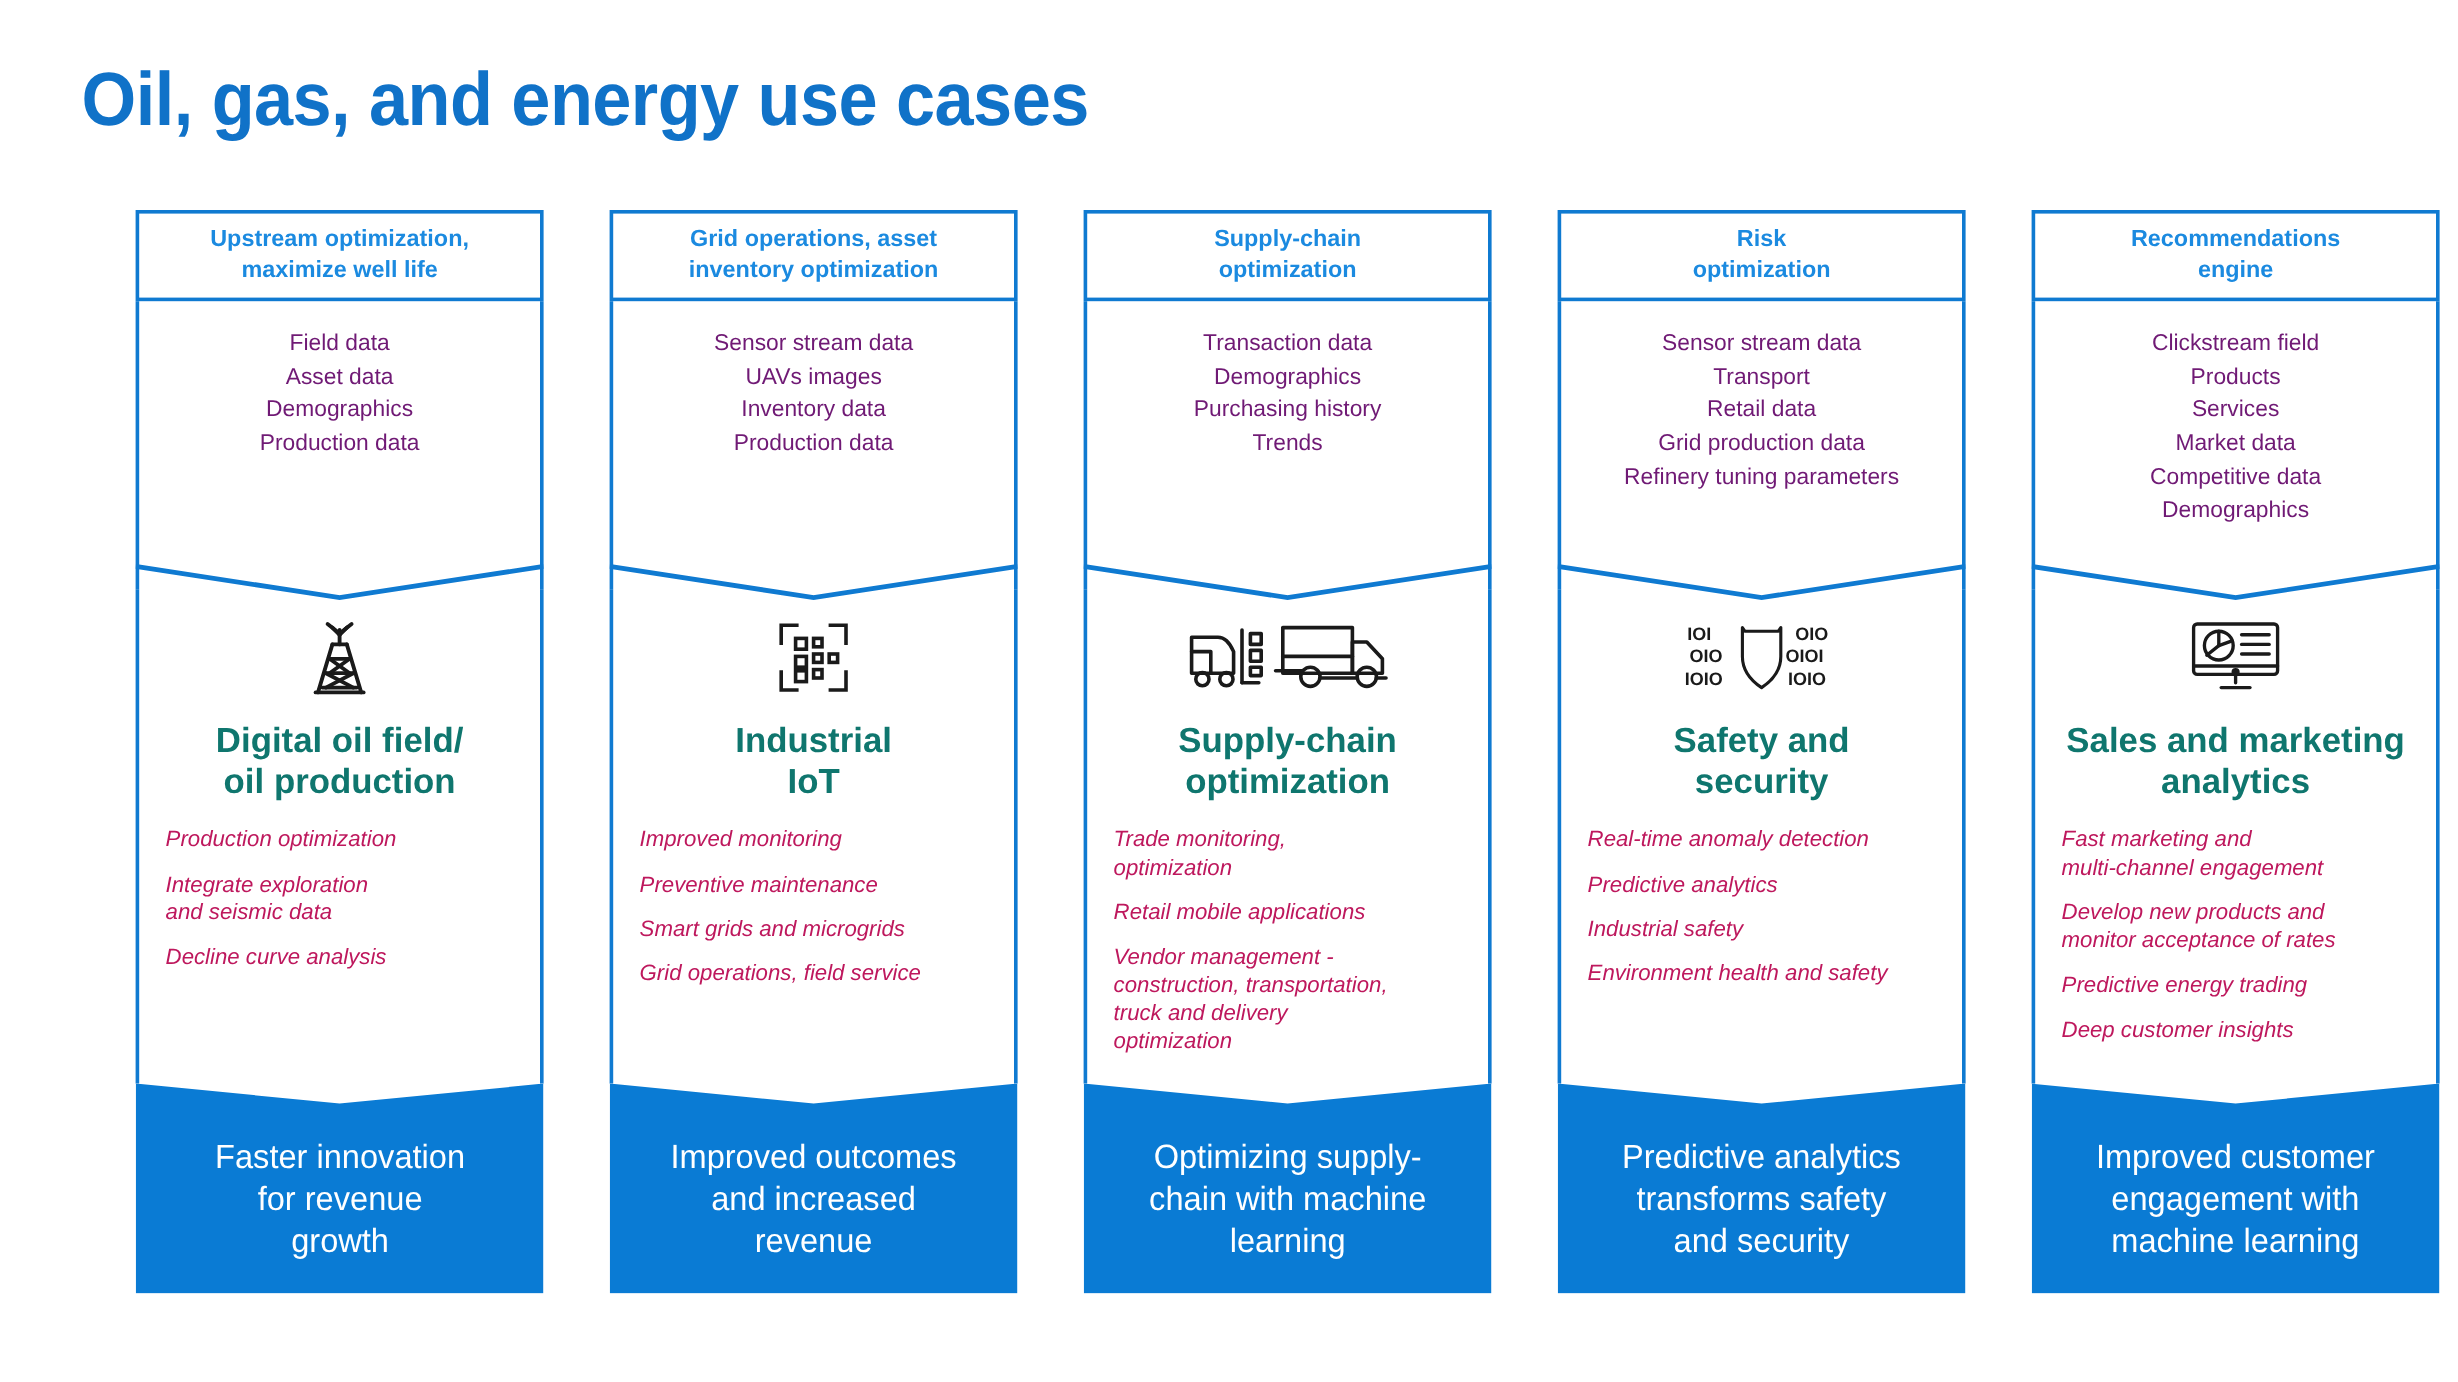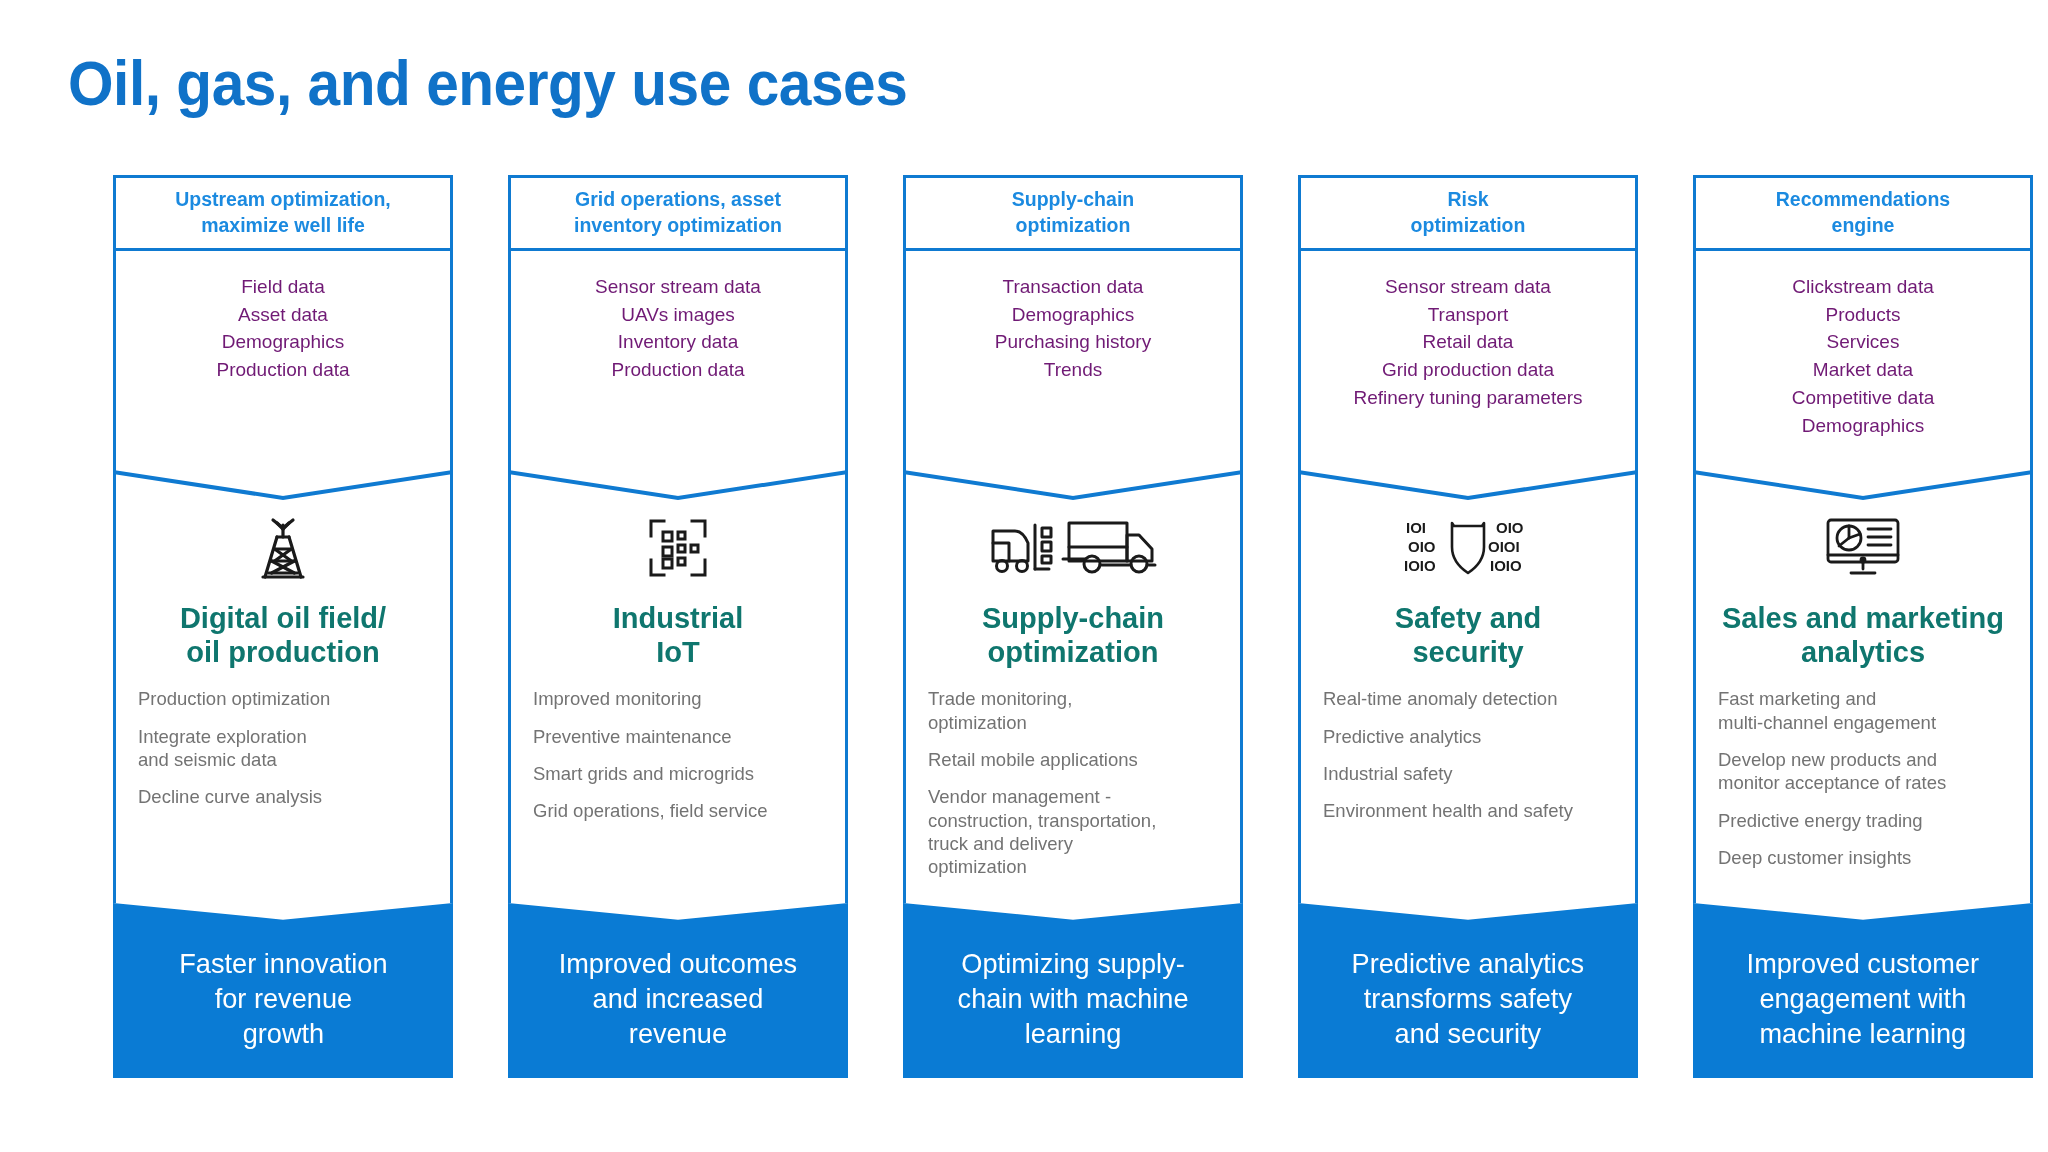--- a/index.html
+++ b/index.html
@@ -118,24 +118,25 @@
     color: #0f766e;
     font-size: 29px;
     font-weight: 700;
     line-height: 1.18;
     margin-top: 14px;
     margin-bottom: 18px;
   }
   .bullets { text-align: left; }
   .bullets .b {
     font-size: 18.5px;
-    color: #737373;
+    color: #be185d;
     line-height: 1.26;
     margin-bottom: 14px;
     white-space: pre-line;
+    font-style: italic;
   }
 
   
   .col-footer {
     position: relative;
     height: 175px;
     background: #0A7BD4;
     clip-path: polygon(0 0, 50% 9.5%, 100% 0, 100% 100%, 0 100%);
     display: flex;
     align-items: center;
@@ -355,21 +356,21 @@
 transforms safety
 and security</div>
       </div>
     </div>
     <div class="column">
       <div class="col-header">
         <div class="col-header-text" style="white-space: pre-line;">Recommendations
 engine</div>
       </div>
       <div class="col-sources" style="height: 240px;">
-        <div class="src">Clickstream data</div>
+        <div class="src">Clickstream field</div>
         <div class="src">Products</div>
         <div class="src">Services</div>
         <div class="src">Market data</div>
         <div class="src">Competitive data</div>
         <div class="src">Demographics</div>
         <svg class="divider" viewBox="0 0 340 36" preserveAspectRatio="none">
           <polyline points="0,4 170,30 340,4" fill="none" stroke="#0F7AD1" stroke-width="4"></polyline>
         </svg>
       </div>
       <div class="col-body">

